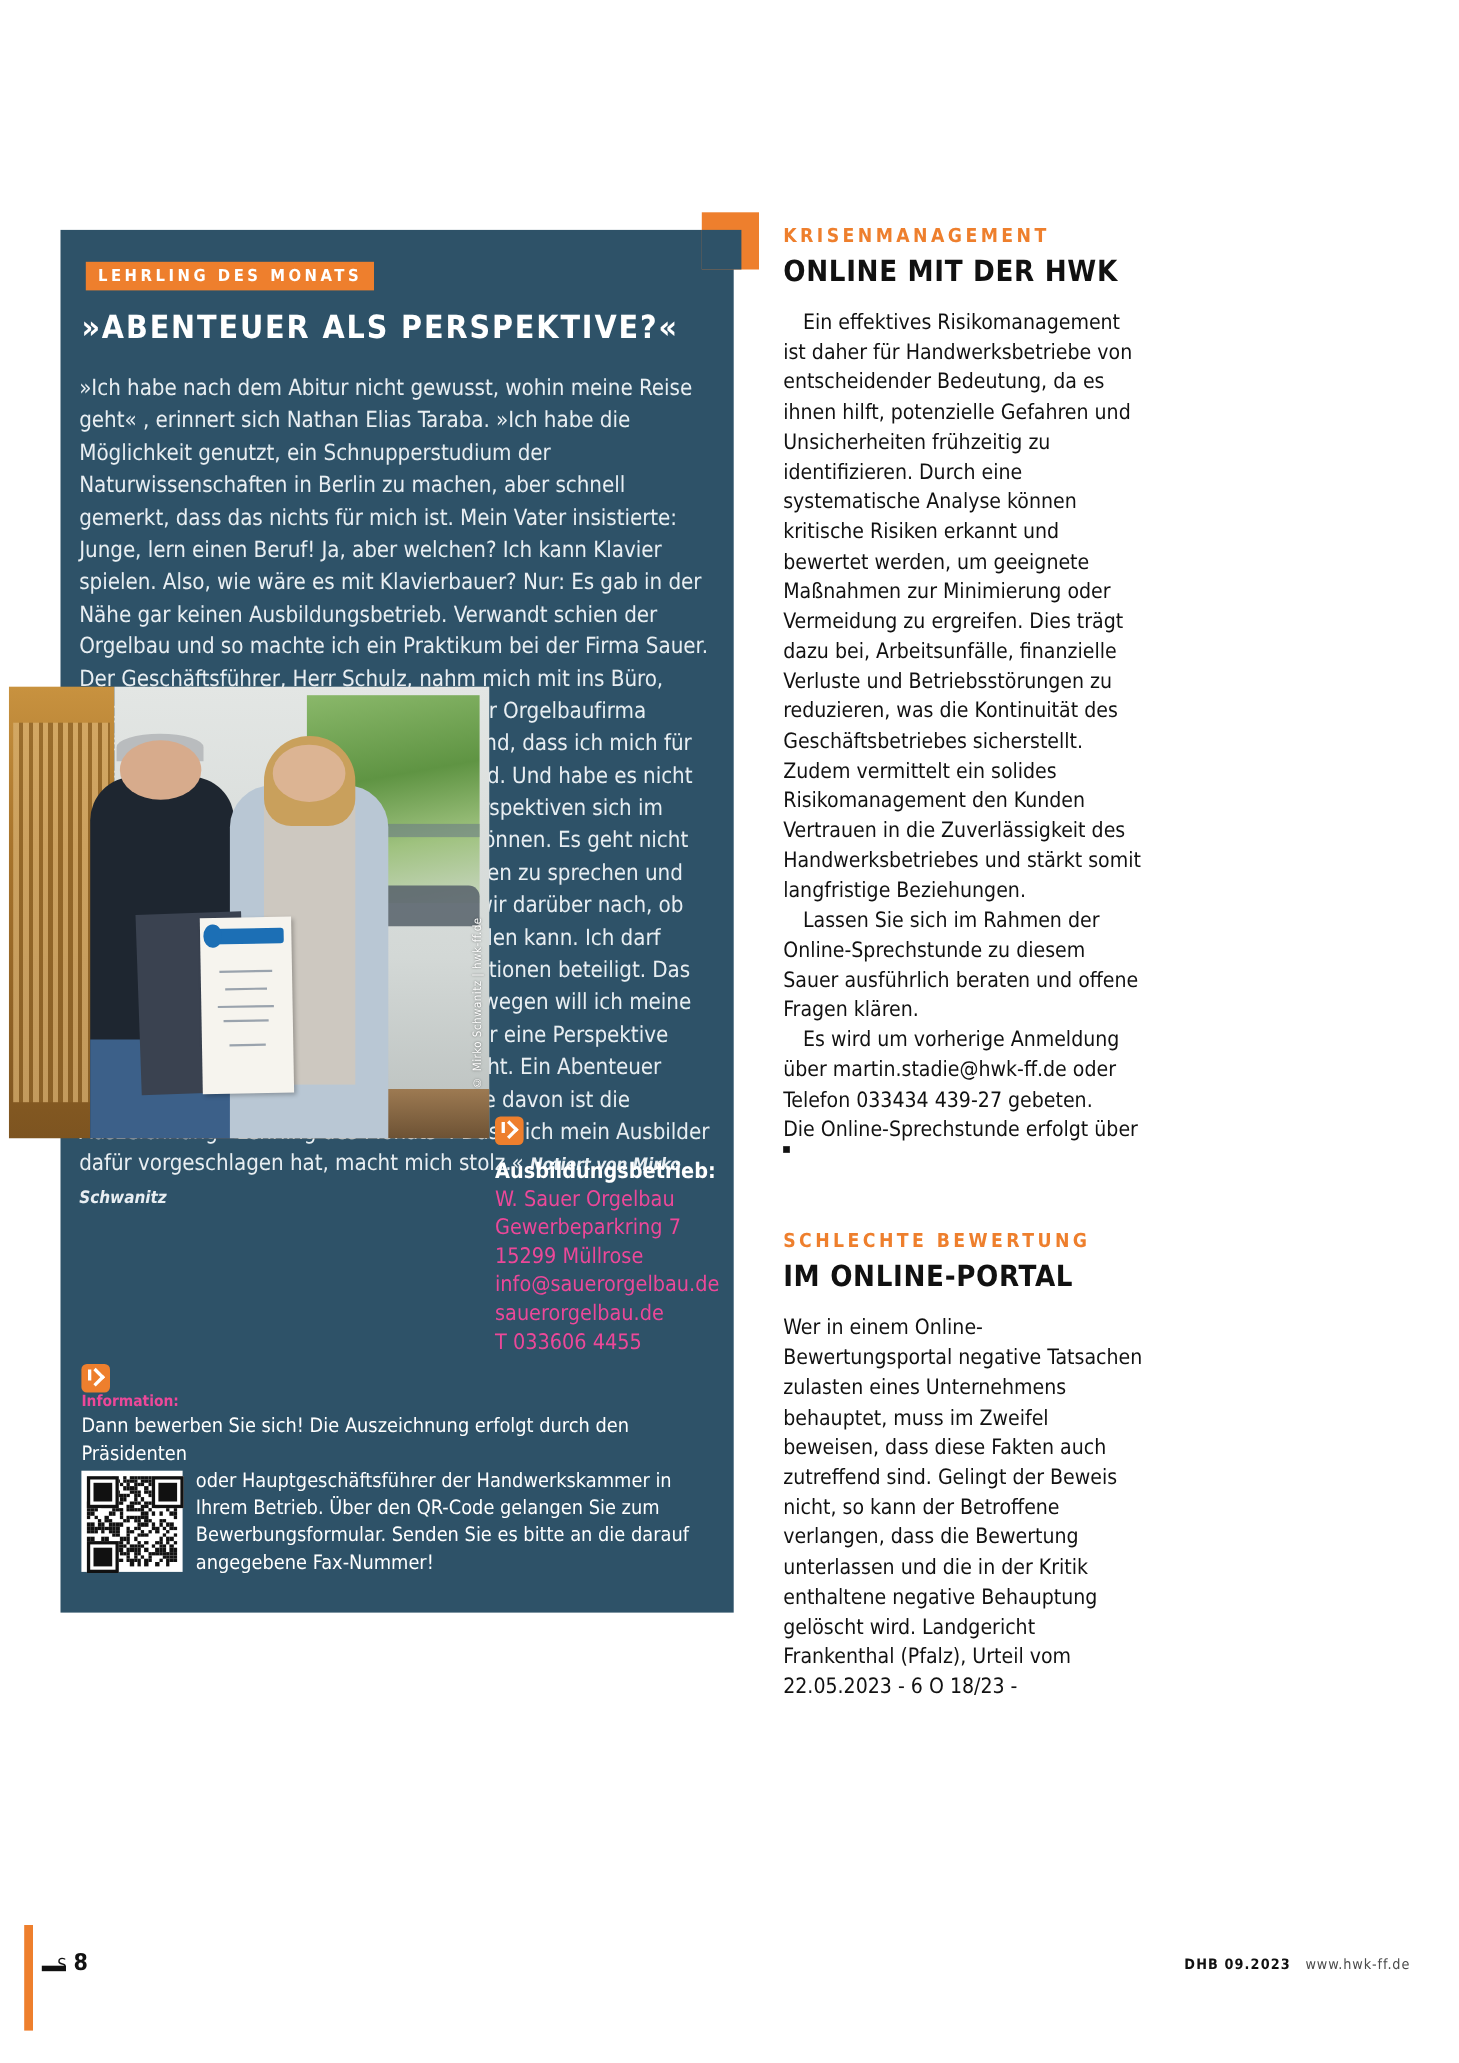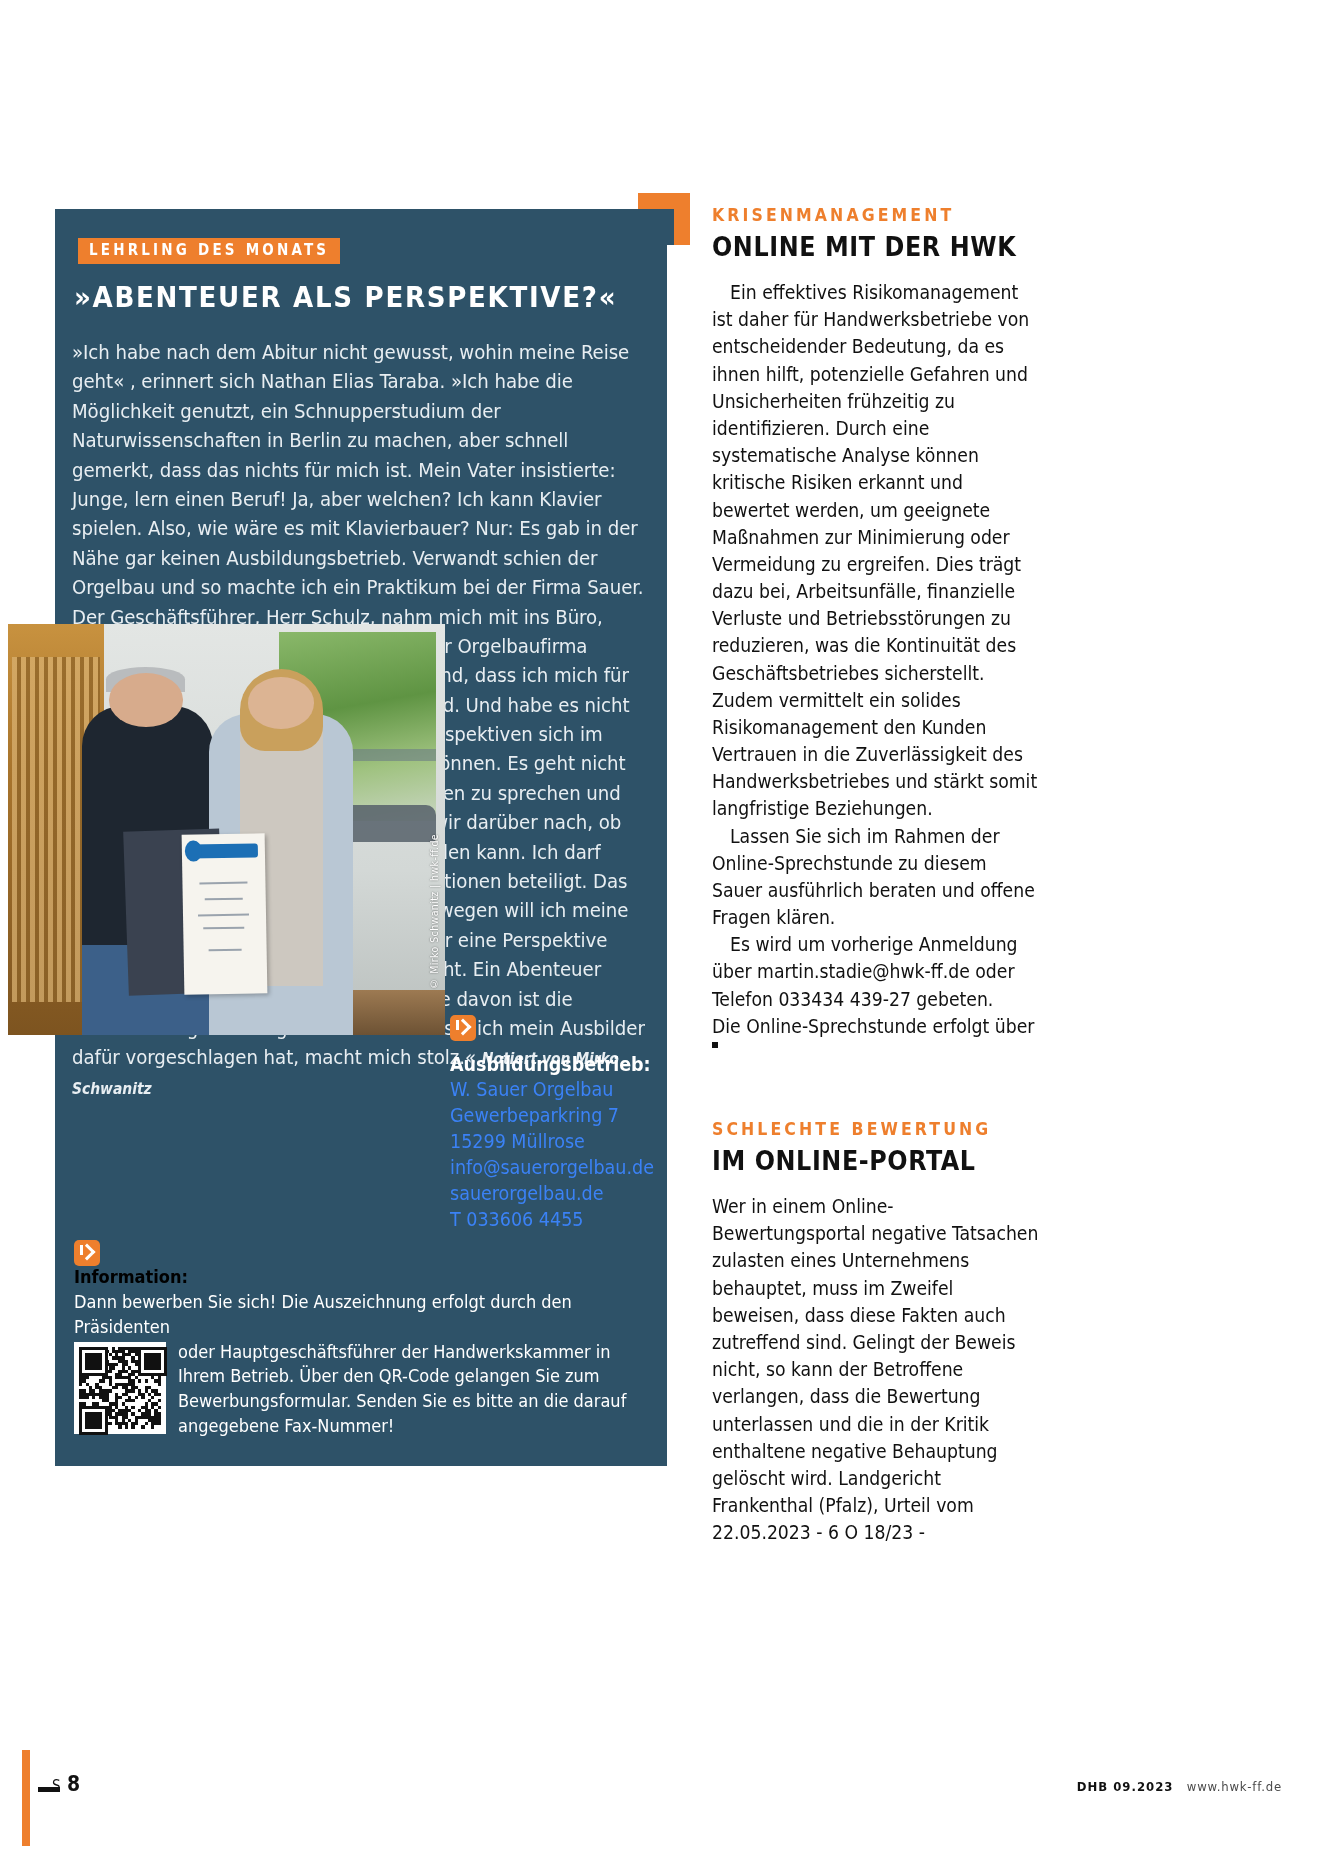--- a/index.html
+++ b/index.html
@@ -123,23 +123,23 @@
     background:#ffffff;
   }
   .contact{
     position:absolute;left:450px;top:1015px;width:205px;z-index:4;
   }
   .contact .badge-wrap{margin-bottom:11px;}
   .contact .c-title{
     color:#ffffff;font-size:19.5px;font-weight:800;line-height:1.3;
   }
   .contact .c-line{
-    color:#3b82f6;font-size:19.5px;line-height:1.33;font-weight:400;
-  }
-  .info-title{color:#000000;font-size:18px;font-weight:800;margin-bottom:3px;}
+    color:#ec4899;font-size:19.5px;line-height:1.33;font-weight:400;
+  }
+  .info-title{color:#ec4899;font-size:14px;font-weight:800;margin-bottom:3px;}
   .info-text{color:#ffffff;font-size:18px;line-height:1.38;}
   .info-wrap{position:absolute;left:74px;top:1240px;width:562px;z-index:4;}
   .info-flow{color:#ffffff;font-size:18px;line-height:1.38;}
   .info-flow .qrfloat{
     float:left;width:92px;height:92px;background:#fff;margin:2px 12px 4px 0;
     padding:5px;box-sizing:border-box;
   }
 
   
   .qr{width:100%;height:100%;background:#ffffff;position:relative;}

